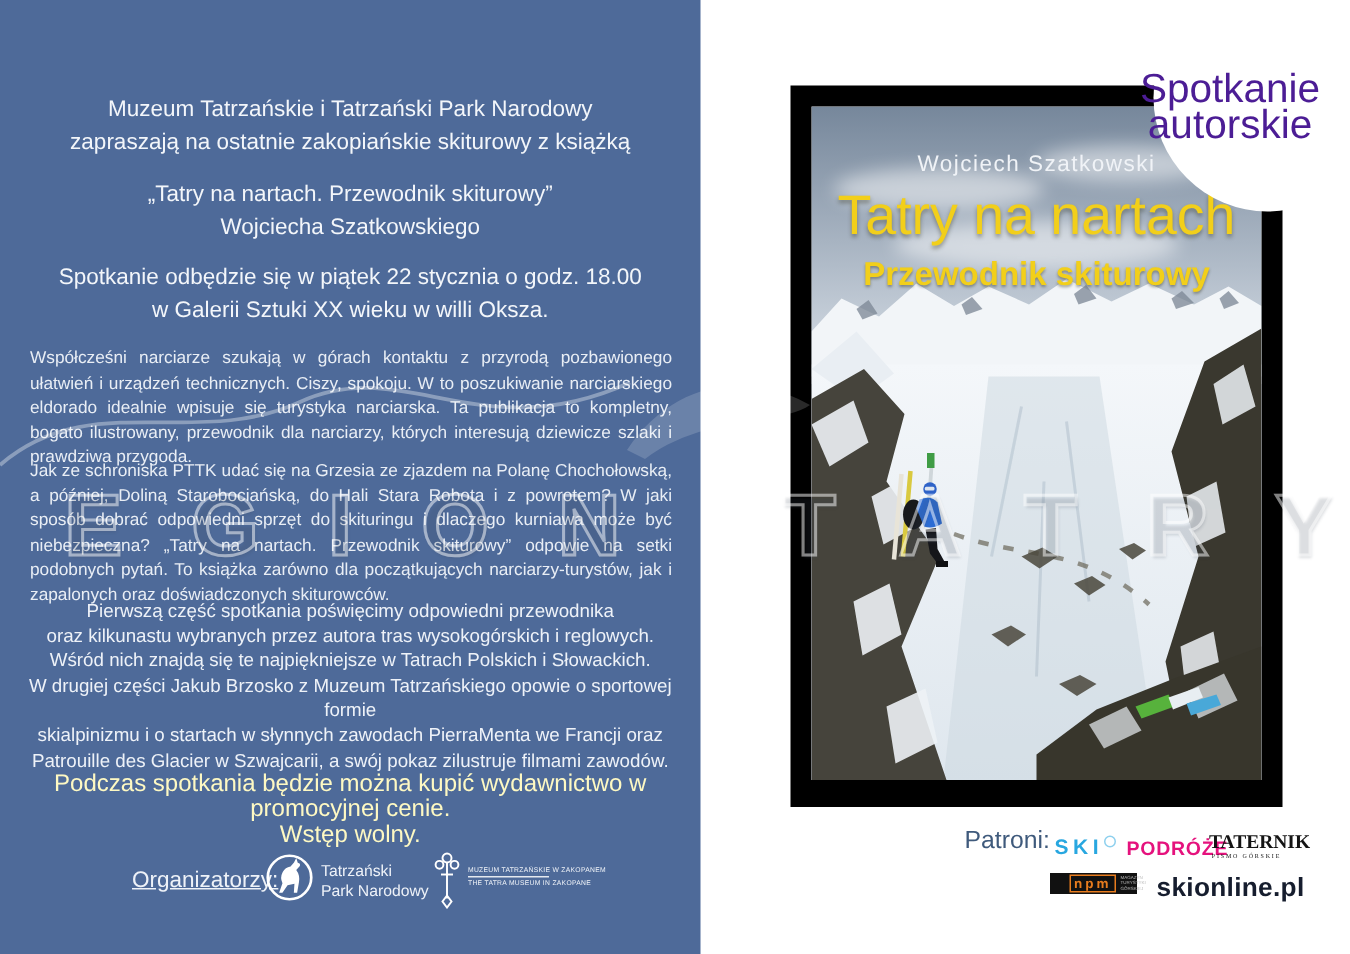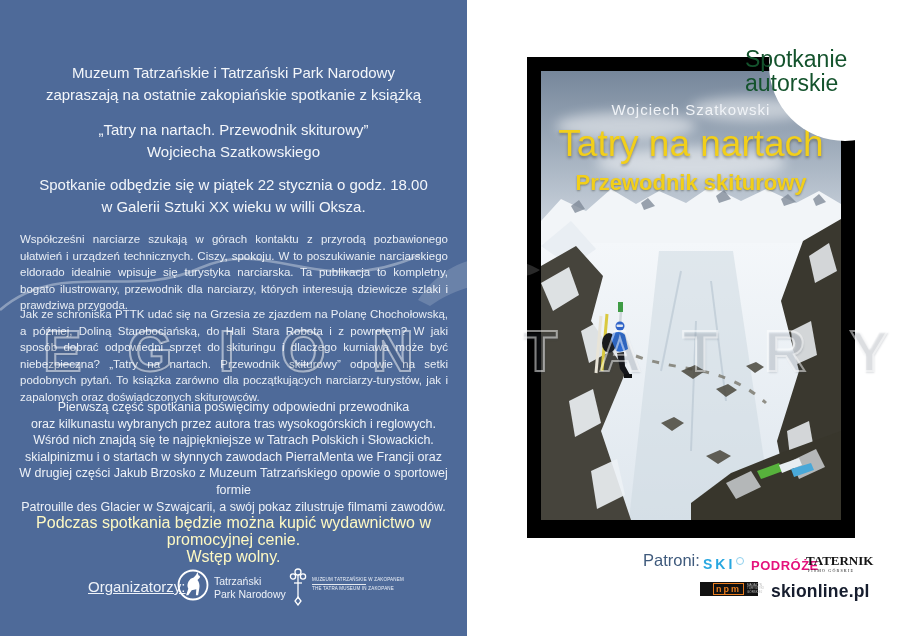--- a/index.html
+++ b/index.html
@@ -29,21 +29,21 @@
 
   
   .cover { position:absolute; left:527px; top:57px; width:300px; height:449px; padding:14px 14px 18px 14px; background:#000000; z-index:10; }
   .cover-photo { position:relative; width:300px; height:449px; overflow:hidden; background:#dfe6ec; }
   .cover-photo svg { position:absolute; left:0; top:0; }
   .cover-author   { position:absolute; left:0; top:30px; width:100%; text-align:center; color:#f0f3f7; font-size:15px; letter-spacing:1px; }
   .cover-title    { position:absolute; left:0; top:52px; width:100%; text-align:center; color:#f2cf1a; font-size:37px; font-weight:400; text-shadow:0 2px 3px rgba(35,35,10,.4); }
   .cover-subtitle { position:absolute; left:0; top:99px; width:100%; text-align:center; color:#f2cf1a; font-size:22px; font-weight:700; text-shadow:0 1px 2px rgba(35,35,10,.4); }
 
   .corner-circle { position:absolute; left:769px; top:-11px; width:152px; height:152px; border-radius:50%; background:#ffffff; z-index:20; }
-  .event-type { position:absolute; left:745px; top:47px; width:150px; text-align:left; color:#14532d; font-size:23px; line-height:24px; z-index:30; }
+  .event-type { position:absolute; left:745px; top:47px; width:150px; text-align:center; color:#4c1d95; font-size:27px; line-height:24px; z-index:30; }
 
   
   .patrons-label { position:absolute; left:643px; top:551px; font-size:16.5px; color:#3f5a7c; }
   .logo-ski { position:absolute; left:703px; top:556px; color:#28a7e0; font-size:14px; font-weight:700; letter-spacing:3px; }
   .ski-mark { display:inline-block; width:6px; height:6px; border:1.5px solid #8ed0ee; border-radius:50%; margin-left:1px; vertical-align:4px; }
   .logo-podroze { position:absolute; left:751px; top:558px; color:#e5127d; font-size:13px; font-weight:700; letter-spacing:.5px; }
   .logo-taternik { position:absolute; left:806px; top:553px; width:50px; text-align:center; color:#141414; font-family:"Liberation Serif", serif; }
   .taternik-main { font-size:13px; font-weight:700; letter-spacing:0; }
   .taternik-sub  { font-size:4px; letter-spacing:1.2px; margin-top:-1px; }
   .logo-npm { position:absolute; left:700px; top:582px; width:58px; height:14px; background:#111111; display:flex; align-items:center; padding:0 13px; box-sizing:border-box; }
@@ -59,42 +59,42 @@
 </style>
 </head>
 <body>
 
 <div class="stage">
 
   <div class="blue-panel">
 
     <div class="centered-block block-intro">
       <div>Muzeum Tatrzańskie i Tatrzański Park Narodowy</div>
-      <div>zapraszają na ostatnie zakopiańskie spotkanie z książką</div>
+      <div>zapraszają na ostatnie zakopiańskie skiturowy z książką</div>
     </div>
 
     <div class="centered-block block-bookref">
       <div>„Tatry na nartach. Przewodnik skiturowy”</div>
       <div>Wojciecha Szatkowskiego</div>
     </div>
 
     <div class="centered-block block-event">
       <div>Spotkanie odbędzie się w piątek 22 stycznia o godz. 18.00</div>
       <div>w Galerii Sztuki XX wieku w willi Oksza.</div>
     </div>
 
     <div class="para para-1">Współcześni narciarze szukają w górach kontaktu z przyrodą pozbawionego ułatwień i urządzeń technicznych. Ciszy, spokoju. W to poszukiwanie narciarskiego eldorado idealnie wpisuje się turystyka narciarska. Ta publikacja to kompletny, bogato ilustrowany, przewodnik dla narciarzy, których interesują dziewicze szlaki i prawdziwa przygoda.</div>
     <div class="para para-2">Jak ze schroniska PTTK udać się na Grzesia ze zjazdem na Polanę Chochołowską, a później, Doliną Starobociańską, do Hali Stara Robota i z powrotem? W jaki sposób dobrać odpowiedni sprzęt do skituringu i dlaczego kurniawa może być niebezpieczna? „Tatry na nartach. Przewodnik skiturowy” odpowie na setki podobnych pytań. To książka zarówno dla początkujących narciarzy-turystów, jak i zapalonych oraz doświadczonych skiturowców.</div>
 
     <div class="centered-block block-p3">
       <div>Pierwszą część spotkania poświęcimy odpowiedni przewodnika</div>
       <div>oraz kilkunastu wybranych przez autora tras wysokogórskich i reglowych.</div>
       <div>Wśród nich znajdą się te najpiękniejsze w Tatrach Polskich i Słowackich.</div>
+      <div>W drugiej części Jakub Brzosko z Muzeum Tatrzańskiego opowie o sportowej formie</div>
       <div>skialpinizmu i o startach w słynnych zawodach PierraMenta we Francji oraz</div>
-      <div>W drugiej części Jakub Brzosko z Muzeum Tatrzańskiego opowie o sportowej formie</div>
       <div>Patrouille des Glacier w Szwajcarii, a swój pokaz zilustruje filmami zawodów.</div>
     </div>
 
     <div class="centered-block block-closing">
       <div>Podczas spotkania będzie można kupić wydawnictwo w promocyjnej cenie.</div>
       <div>Wstęp wolny.</div>
     </div>
 
     <div class="organizers">
       <div class="org-label">Organizatorzy:</div>

